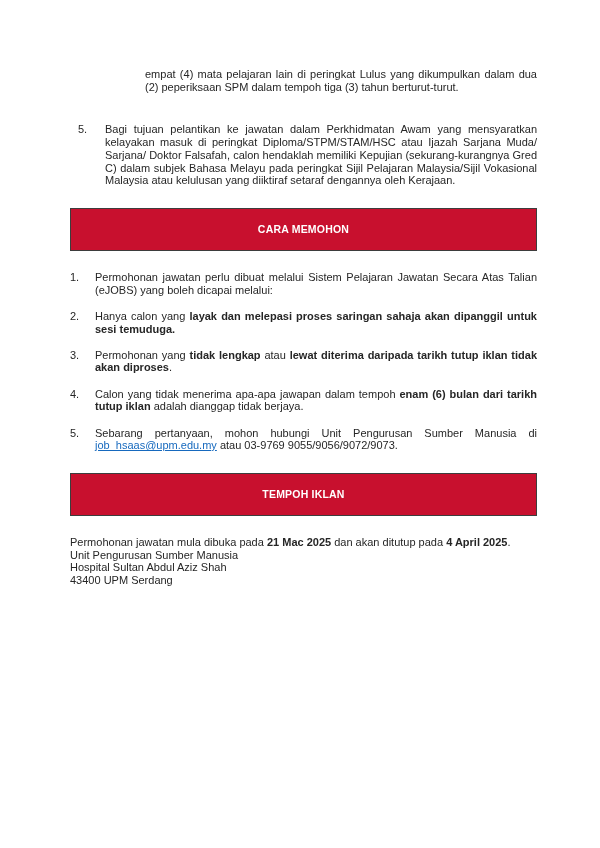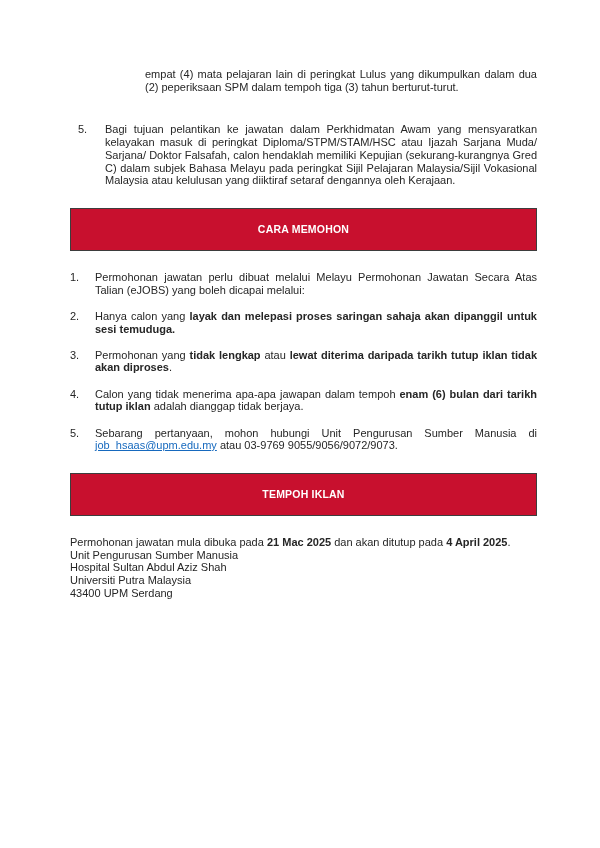--- a/index.html
+++ b/index.html
@@ -73,21 +73,21 @@
 
   <div class="banner">
     <span class="banner-label">CARA MEMOHON</span>
   </div>
 
   <div class="applylist">
 
     <div class="list-row">
       <span class="num">1.</span>
       <span class="txt">
-        <span class="justify" style="display:block;">Permohonan jawatan perlu dibuat melalui Melayu Permohonan Jawatan Secara Atas Talian (eJOBS) yang boleh dicapai melalui:</span>
+        <span class="justify" style="display:block;">Permohonan jawatan perlu dibuat melalui Sistem Pelajaran Jawatan Secara Atas Talian (eJOBS) yang boleh dicapai melalui:</span>
       </span>
     </div>
 
     <div class="list-row">
       <span class="num">2.</span>
       <span class="txt justify"><span>Hanya calon yang </span><b>layak dan melepasi proses saringan sahaja akan dipanggil untuk sesi temuduga.</b></span>
     </div>
 
     <div class="list-row">
       <span class="num">3.</span>
@@ -108,17 +108,16 @@
 
   <div class="banner">
     <span class="banner-label">TEMPOH IKLAN</span>
   </div>
 
   <p class="period-para"><span>Permohonan jawatan mula dibuka pada </span><b>21 Mac 2025</b><span> dan akan ditutup pada </span><b>4 April 2025</b><span>.</span></p>
 
   <div class="address">
     <div>Unit Pengurusan Sumber Manusia</div>
     <div>Hospital Sultan Abdul Aziz Shah</div>
-    <div>Universiti Putra Malaysia</div>
     <div>43400 UPM Serdang</div>
   </div>
 
 </div>
 
 </body></html>

